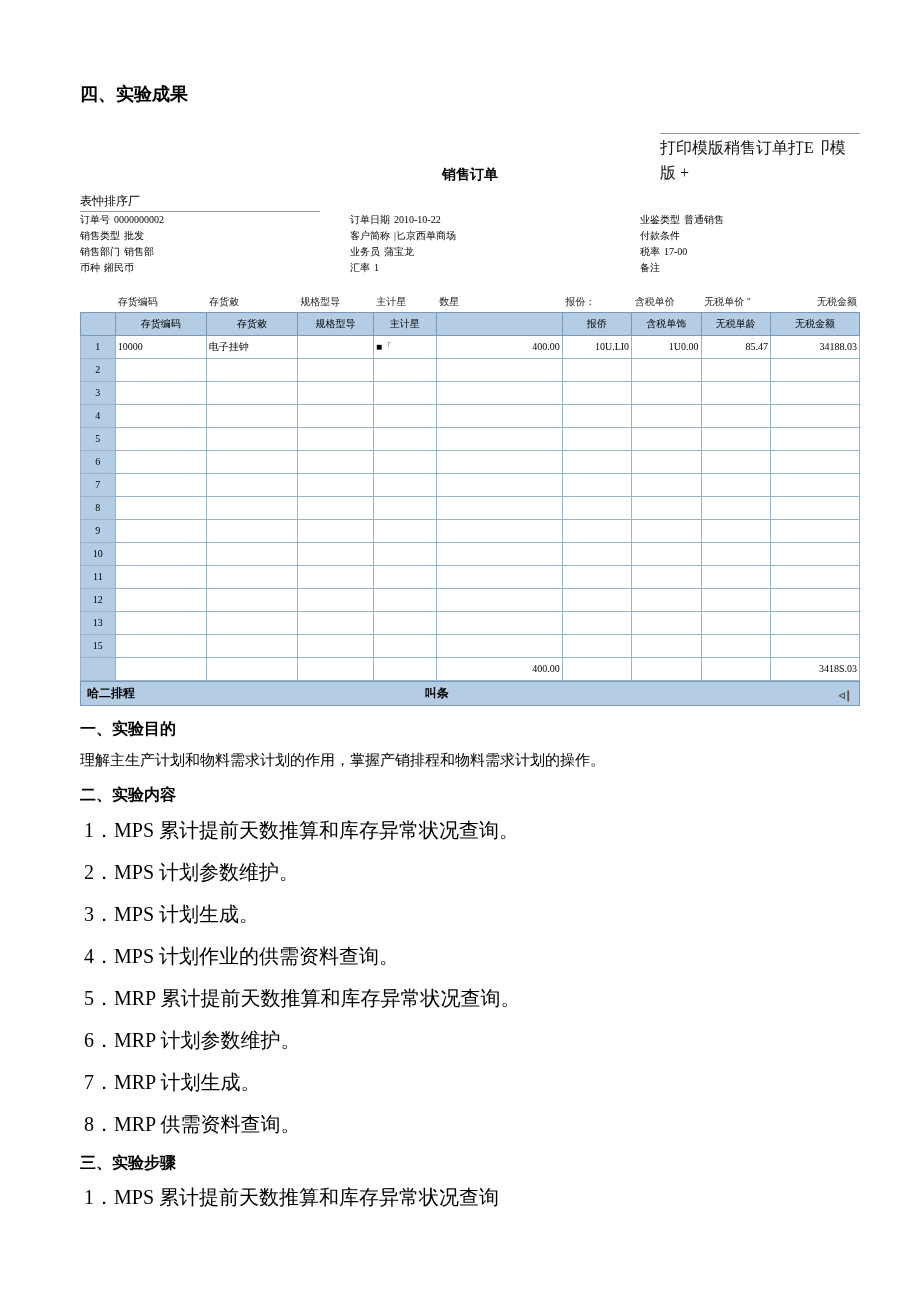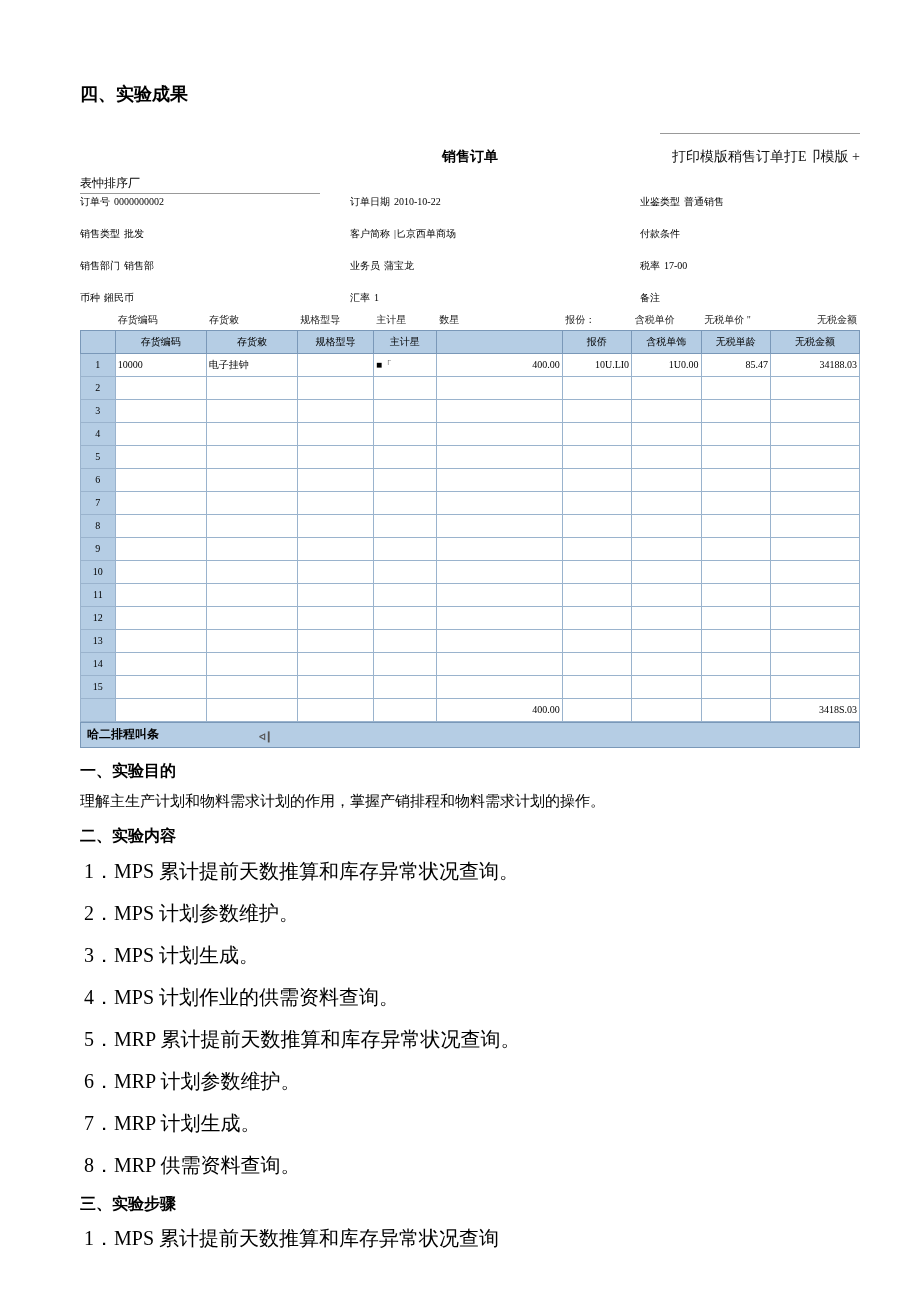--- a/index.html
+++ b/index.html
@@ -27,39 +27,38 @@
       margin-bottom: 6px;
     }
     .order-title {
       flex: 1;
       text-align: center;
       font-size: 14px;
       font-weight: bold;
       padding-left: 200px;
     }
     .print-info {
-      font-size: 14px;
+      font-size: 16px;
       color: #111;
-      text-align: right;
       border-top: 0.5px solid #999;
-      padding-top: 12px;
+      padding-top: 1px;
       width: 200px;
     }
     .sort-label {
       border-bottom: 0.5px solid #999;
       display: inline-block;
       padding-right: 180px;
       font-size: 12px;
     }
     .info-grid {
       display: grid;
       grid-template-columns: 270px 290px 1fr;
       font-size: 10px;
-      row-gap: 16px;
-      margin-bottom: 4px;
+      row-gap: 0;
+      margin-bottom: 16px;
     }
     .info-cell { display: flex; gap: 4px; }
     .info-label { white-space: nowrap; }
     .info-value { white-space: nowrap; text-align: center; }
     .table-wrapper {
       margin-top: 4px;
       font-size: 10px;
     }
     table {
       border-collapse: collapse;
@@ -98,21 +97,21 @@
       background: #fff;
       text-align: right;
     }
     .footer-bar {
       display: flex;
       background: #b5cde4;
       border: 1px solid #7a98b8;
       padding: 2px 6px;
       font-size: 12px;
       font-weight: bold;
-      justify-content: flex-start;
+      justify-content: space-between;
     }
     .footer-bar .left { }
     .footer-bar .middle { padding-right: 100px; }
     .footer-bar .right { font-size: 9px; color: #555; padding-right: 2px; align-self: flex-end; }
     .section-heading {
       font-weight: bold;
       font-size: 16px;
       margin-top: 10px;
       margin-bottom: 6px;
     }
@@ -403,32 +402,20 @@
             <td></td>
             <td></td>
             <td></td>
             <td class="num-right"></td>
             <td class="num-right"></td>
             <td class="num-right"></td>
             <td class="num-right"></td>
             <td class="num-right"></td>
           </tr>
           <tr class="data-row">
-            <td class="row-num">14</td>
-            <td></td>
-            <td></td>
-            <td></td>
-            <td></td>
-            <td class="num-right"></td>
-            <td class="num-right"></td>
-            <td class="num-right"></td>
-            <td class="num-right"></td>
-            <td class="num-right"></td>
-          </tr>
-          <tr class="data-row">
             <td class="row-num">15</td>
             <td></td>
             <td></td>
             <td></td>
             <td></td>
             <td class="num-right"></td>
             <td class="num-right"></td>
             <td class="num-right"></td>
             <td class="num-right"></td>
             <td class="num-right"></td>

